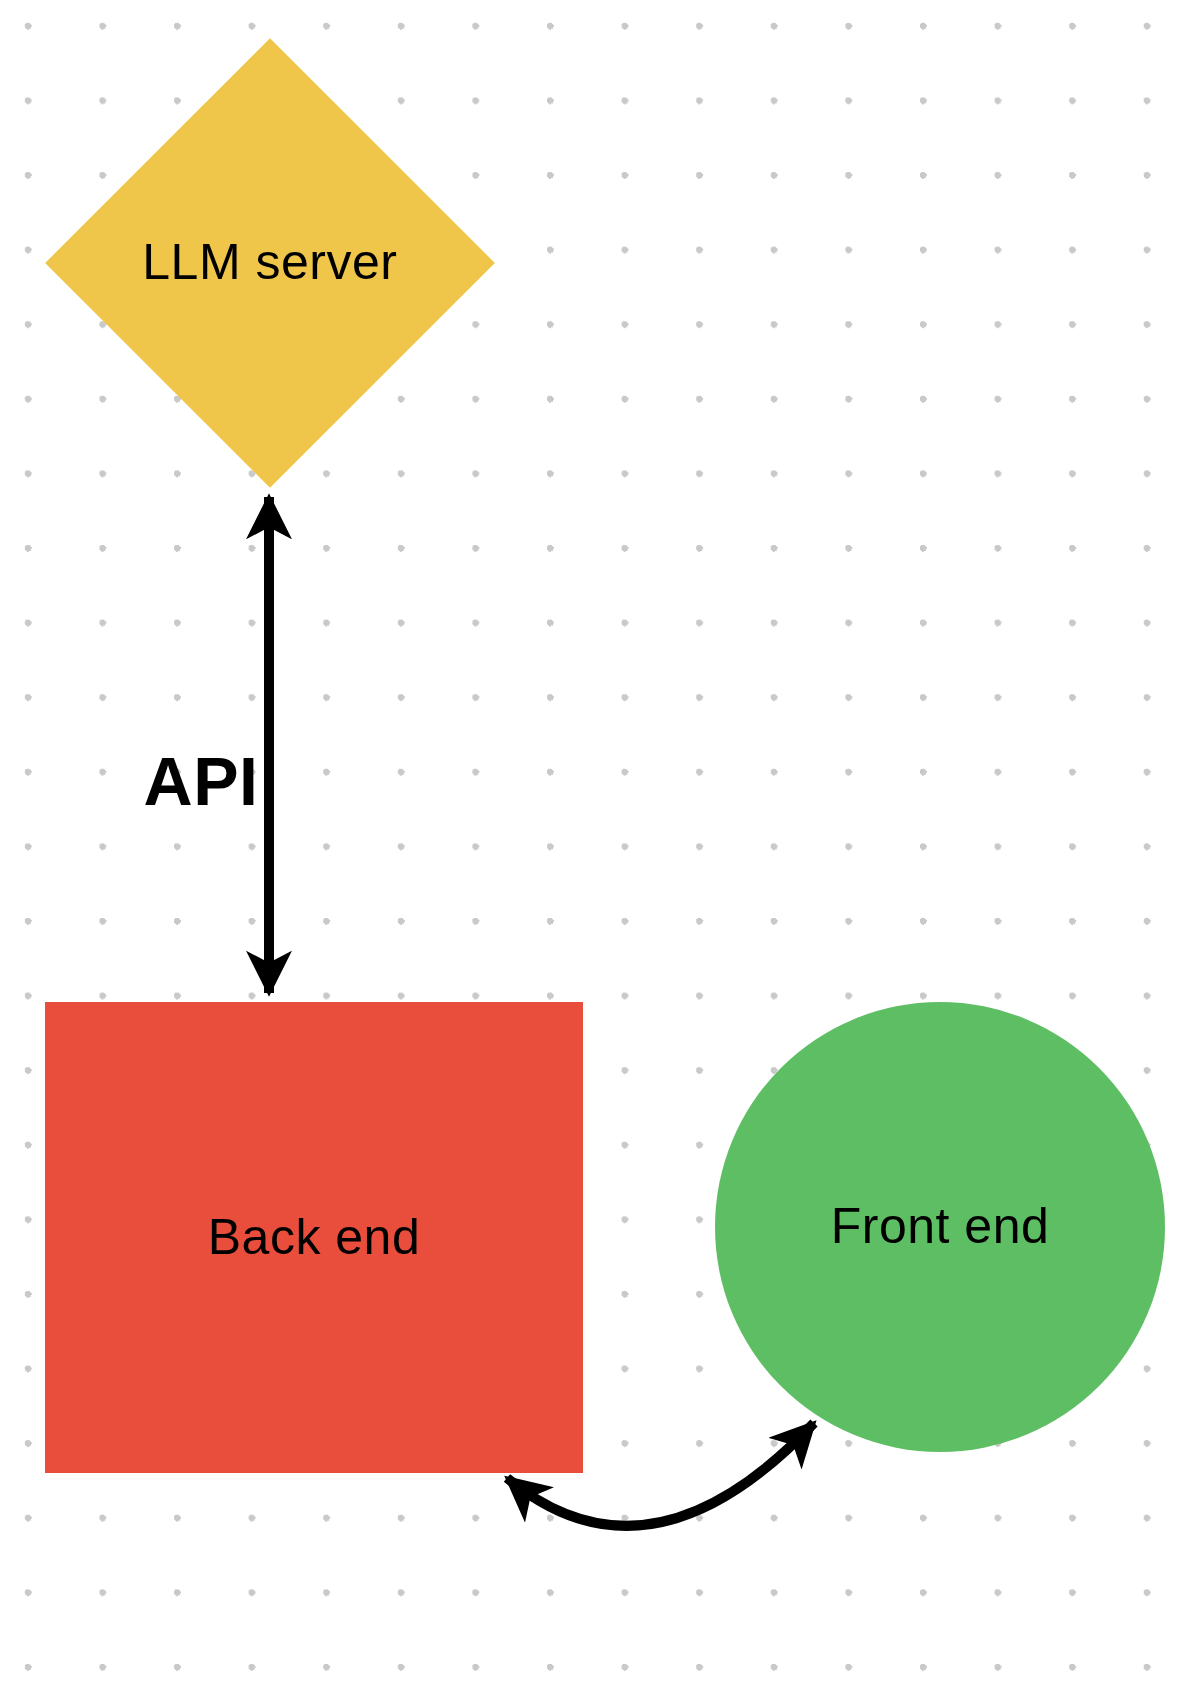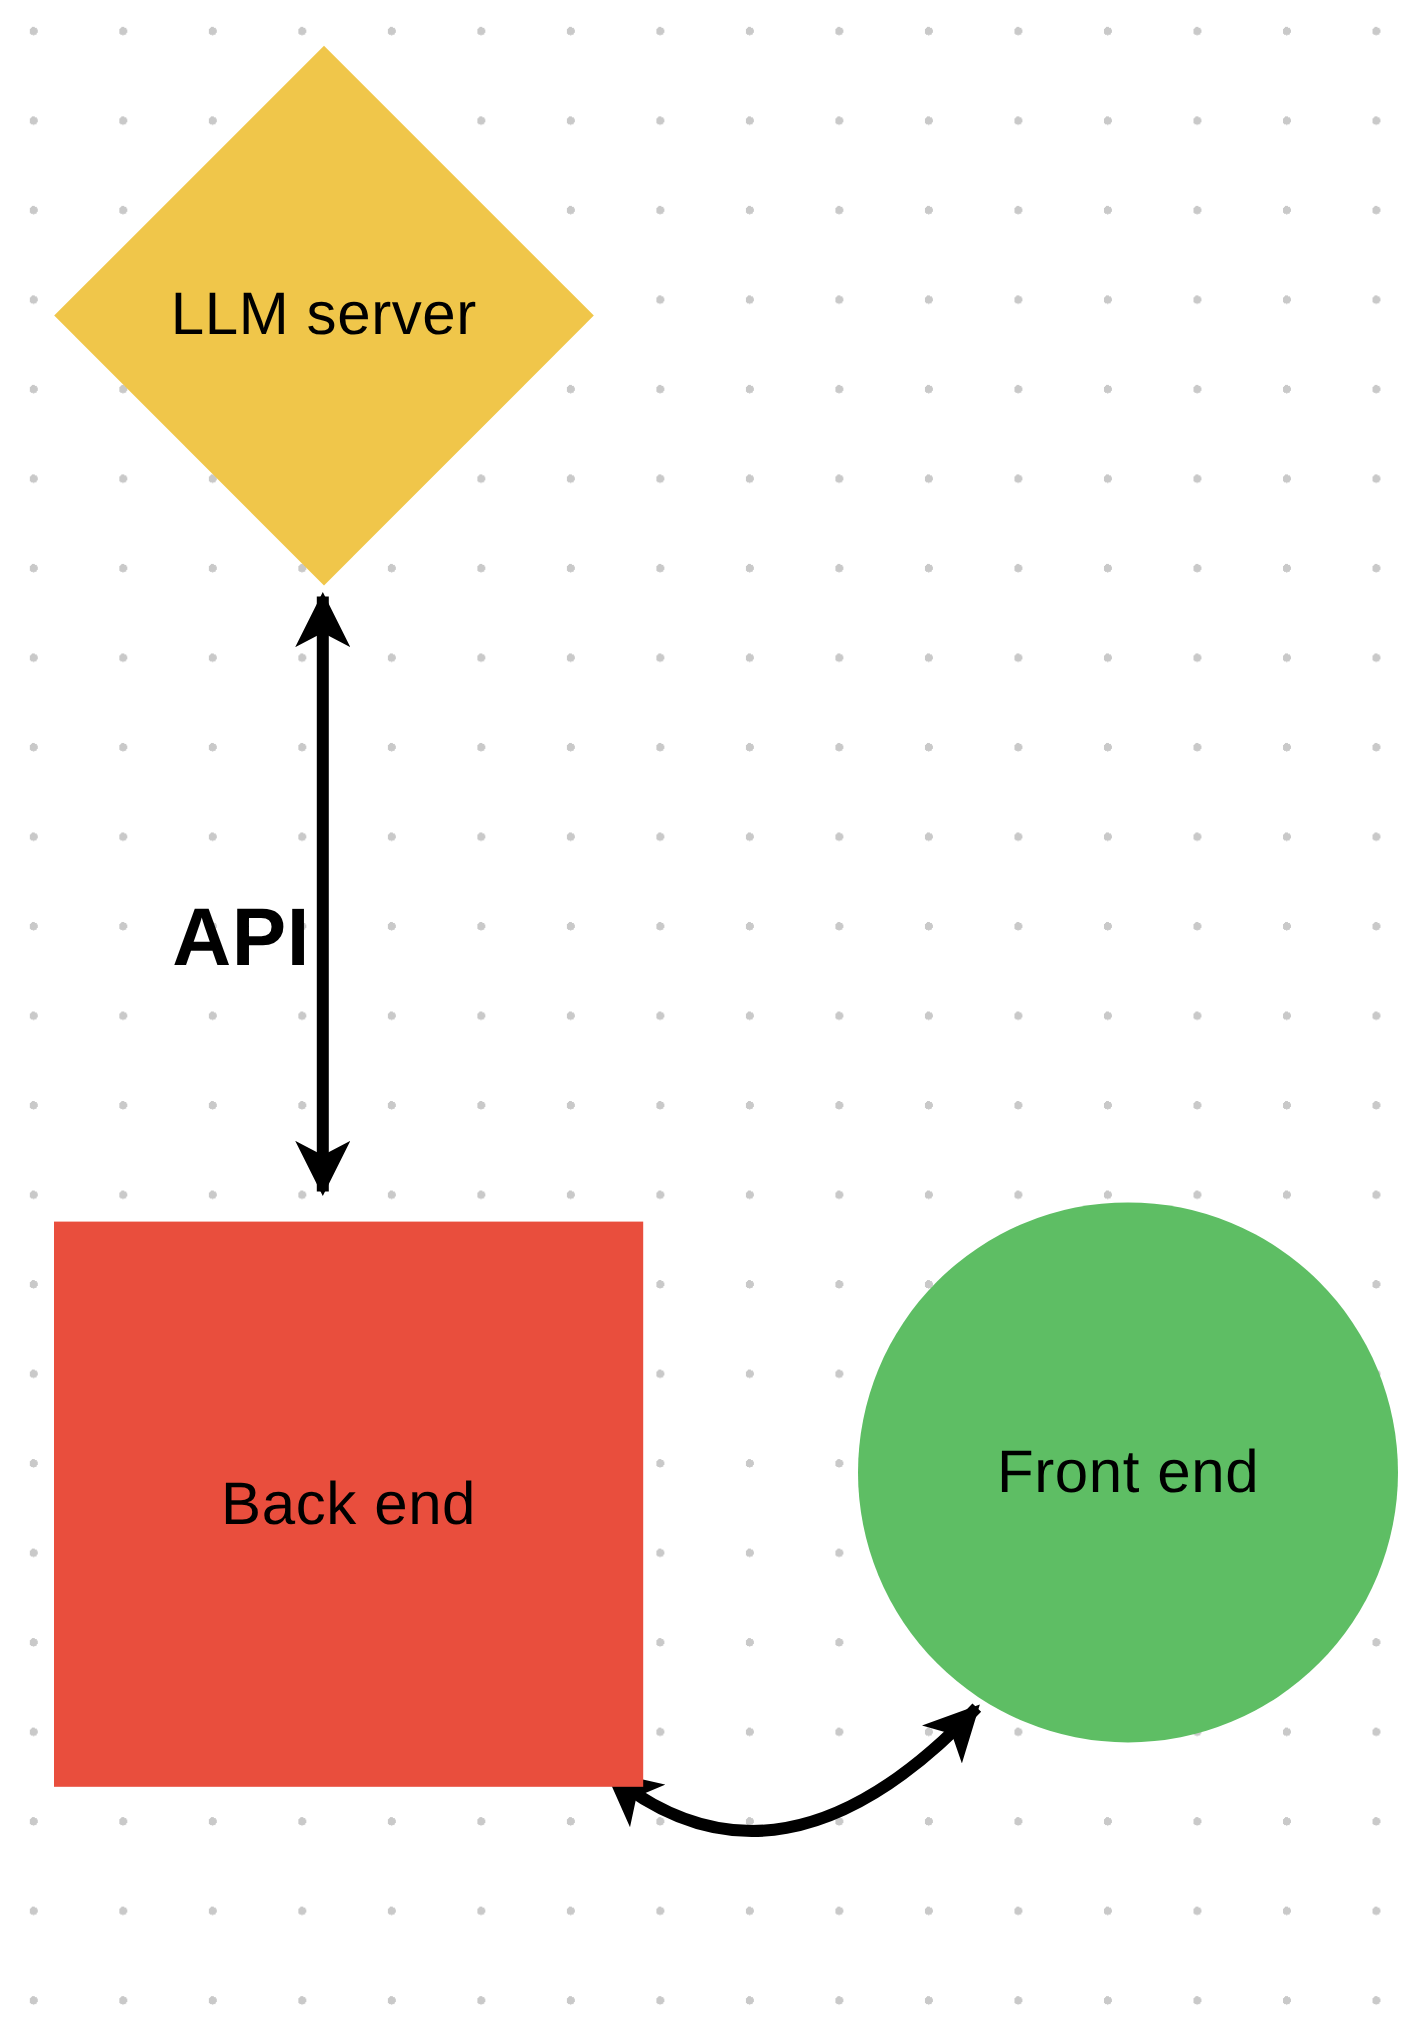--- a/index.html
+++ b/index.html
@@ -18,23 +18,22 @@
     font-size:50px;line-height:1.15;color:#000;white-space:nowrap;
     font-weight:400;letter-spacing:0.5px;
   }
   
   #node-llm{
     left:111px;top:104px;width:318px;height:318px;
     background:#f0c64a;transform:rotate(45deg);
   }
   #node-llm .node-label{transform:rotate(-45deg);}
   #node-back{
-    left:45px;top:1002px;width:491px;height:471px;
+    left:45px;top:1002px;width:538px;height:471px;
     background:#e94e3d;
-    margin-top:16px;
   }
   #node-front{
     left:715px;top:1002px;width:450px;height:450px;
     border-radius:50%;
     background:#5ebe64;
   }
   .edge-label{
     position:absolute;transform:translate(-50%,-50%);
     font-size:68px;font-weight:700;color:#000;white-space:nowrap;
     letter-spacing:0.5px;

